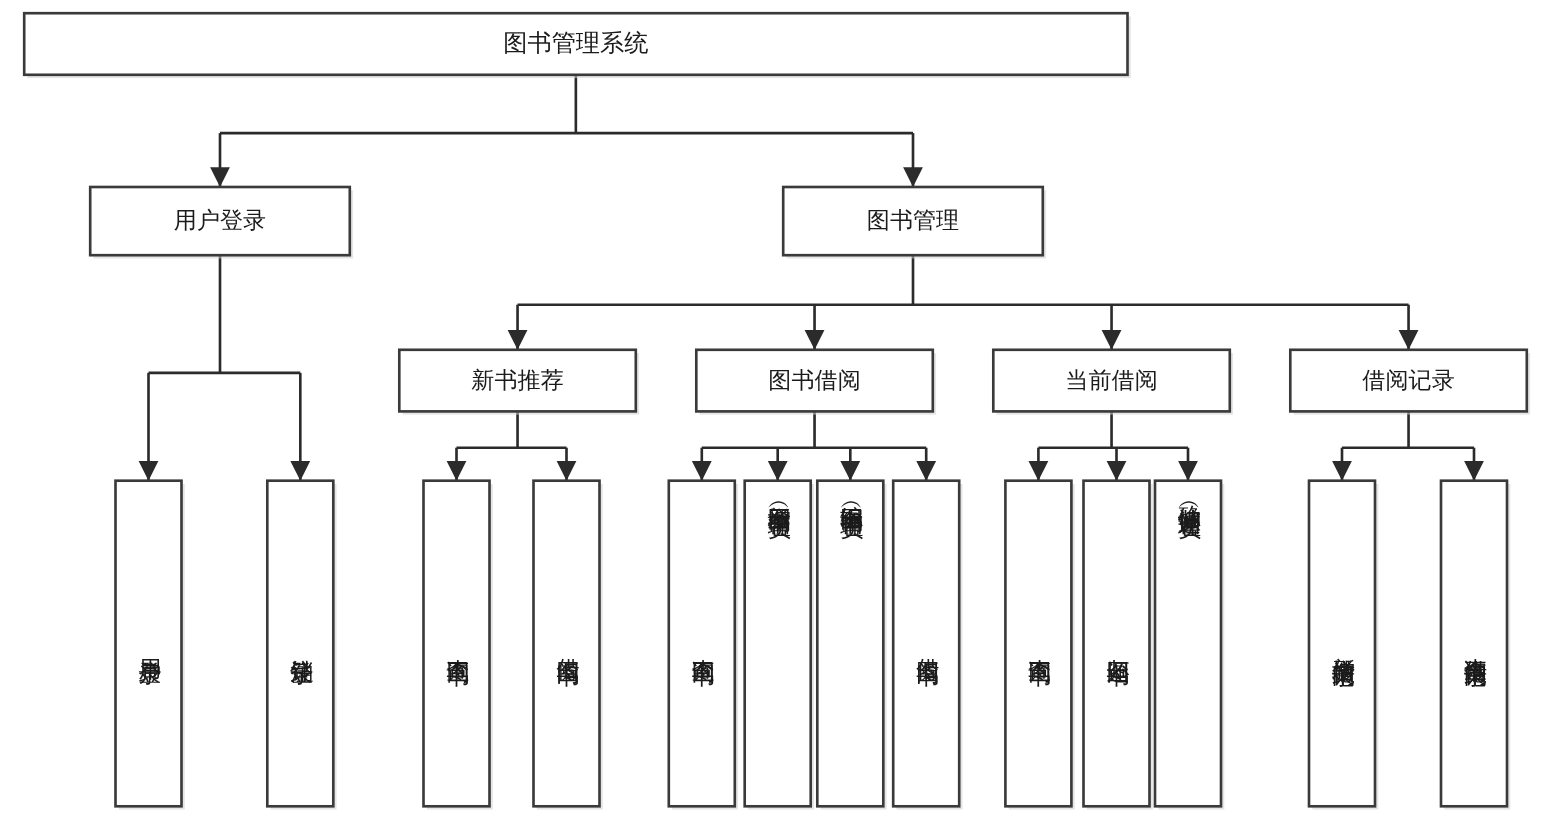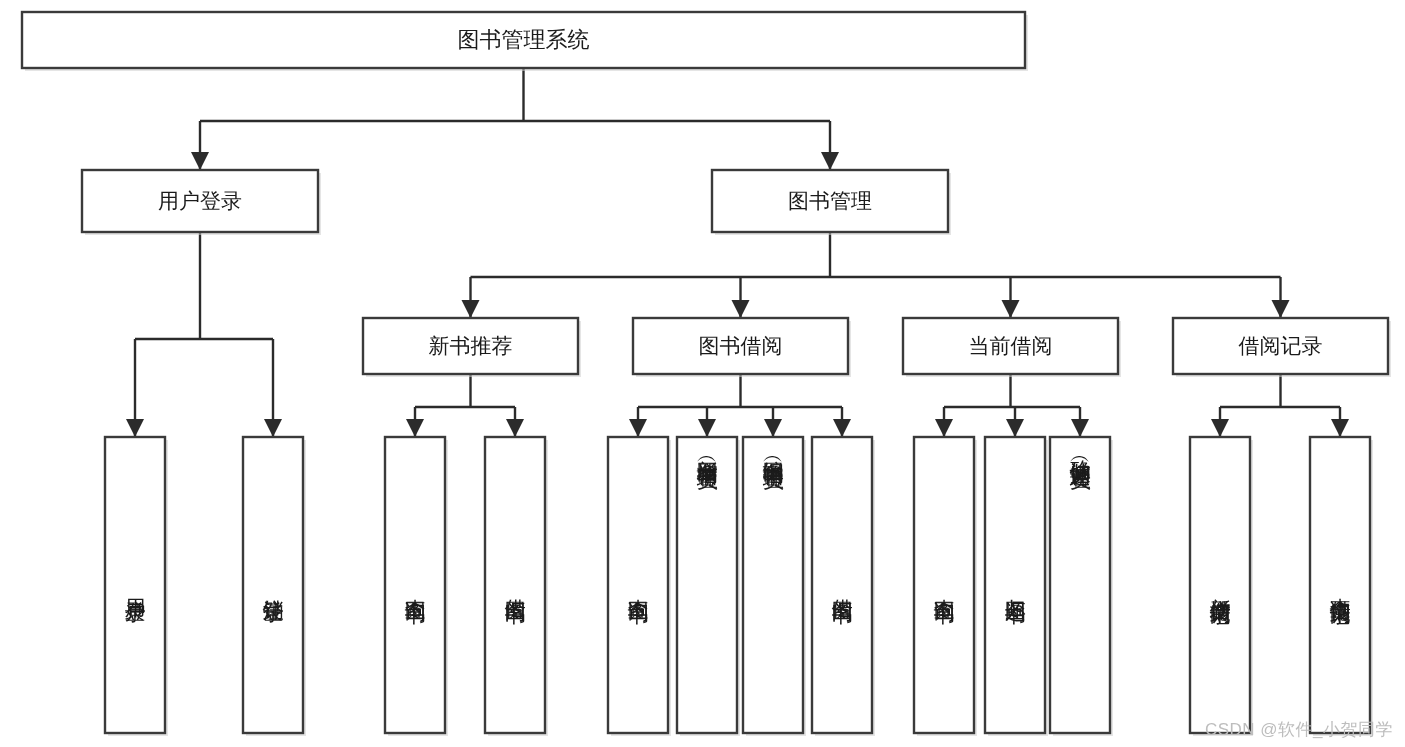--- a/index.html
+++ b/index.html
@@ -259,15 +259,14 @@
       <div class="leaf-label" style="left: 677px; top: 437px; width: 60px; height: 296px; justify-content: flex-start; padding-top: 6px;">新增图书（管理员）</div>
       <div class="leaf-label" style="left: 743px; top: 437px; width: 60px; height: 296px; justify-content: flex-start; padding-top: 6px;">编辑图书（管理员）</div>
       <div class="leaf-label" style="left: 812px; top: 437px; width: 60px; height: 296px; justify-content: center;">借阅图书</div>
       <div class="leaf-label" style="left: 914px; top: 437px; width: 60px; height: 296px; justify-content: center;">查询图书</div>
       <div class="leaf-label" style="left: 985px; top: 437px; width: 60px; height: 296px; justify-content: center;">归还图书</div>
       <div class="leaf-label" style="left: 1050px; top: 437px; width: 60px; height: 296px; justify-content: flex-start; padding-top: 6px;">确认归还（管理员）</div>
       <div class="leaf-label" style="left: 1190px; top: 437px; width: 60px; height: 296px; justify-content: center;">新增借阅记录</div>
       <div class="leaf-label" style="left: 1310px; top: 437px; width: 60px; height: 296px; justify-content: center;">查询借阅记录</div>
     </div>
 
-  <div id="watermark">CSDN @软件_小贺同学</div>
 
 </div>
 
 </body></html>

